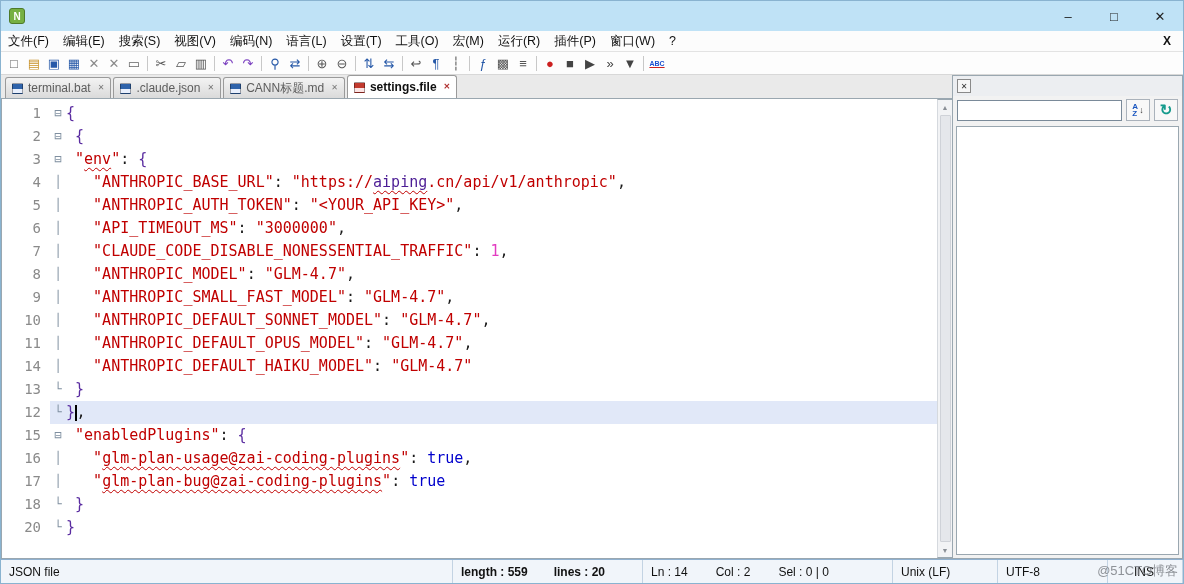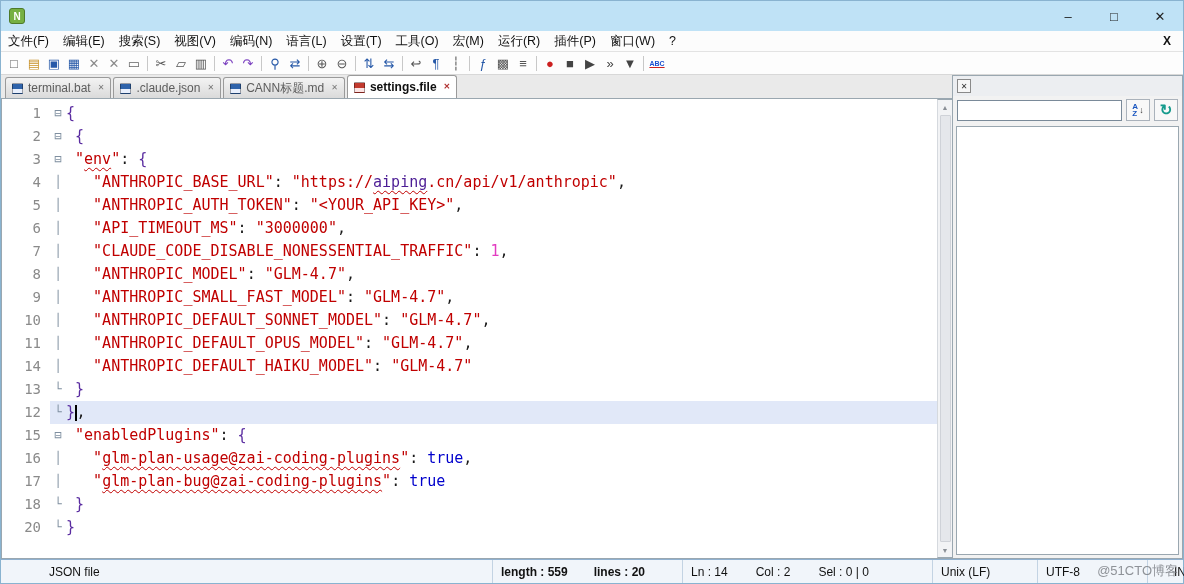--- a/index.html
+++ b/index.html
@@ -67,21 +67,21 @@
   .panel-search { flex: 1; height: 21px; border: 1px solid #7a8a99; background: #fff; font-size: 12px; padding: 0 4px; min-width: 0; font-family: "Liberation Sans", sans-serif; }
   .sort-btn { width: 24px; height: 22px; border: 1px solid #aab2bb; background: #f8f8f8; display: flex; align-items: center; justify-content: center; gap: 1px; }
   .sort-letters { display: flex; flex-direction: column; line-height: 7px; font-size: 8px; font-weight: bold; color: #1a56c0; }
   .sort-arrow { font-size: 9px; color: #333; }
   .refresh-btn { width: 24px; height: 22px; border: 1px solid #aab2bb; background: #f8f8f8; color: #159a8c; font-size: 15px; font-weight: bold; display: flex; align-items: center; justify-content: center; }
   .panel-body { flex: 1; margin: 2px 3px 3px; background: #fff; border: 1px solid #9aa7b0; }
 
   
   .statusbar { flex: 0 0 24px; border-top: 1px solid #8fb0cf; background: #f1f5fa; display: flex; align-items: center; font-size: 12px; color: #111; }
   .sseg { height: 100%; display: flex; align-items: center; padding: 0 8px; border-right: 1px solid #c3d3e3; white-space: nowrap; }
-  .s1 { flex: 0 0 452px; margin-left: 40px; }
+  .s1 { flex: 0 0 452px; }
   .s2 { flex: 0 0 190px; font-weight: bold; } .s2 span { margin-right: 26px; }
   .s3 { flex: 0 0 250px; } .s3 span { margin-right: 28px; }
   .s4 { flex: 0 0 105px; }
   .s5 { flex: 0 0 110px; }
   .s6 { flex: 1; padding-left: 26px; }
 
   .watermark { position: absolute; right: 6px; bottom: 4px; font-size: 13px; color: rgba(125,128,134,.85); z-index: 10; pointer-events: none; }
 </style>
 </head>
 <body>

